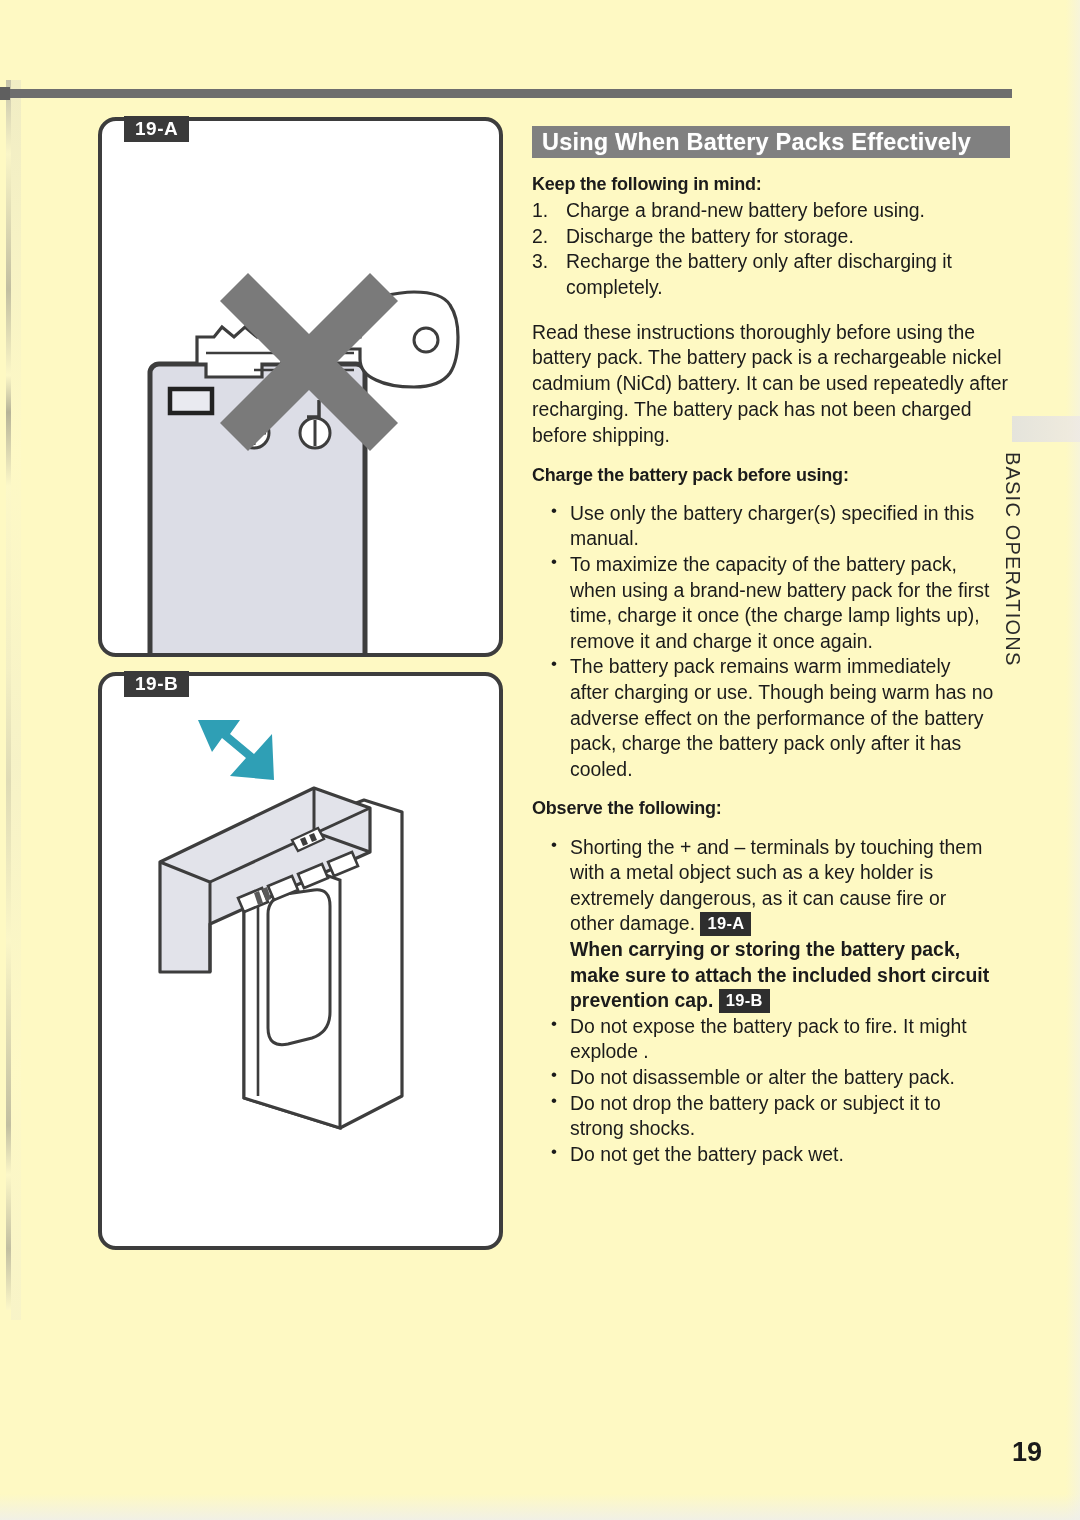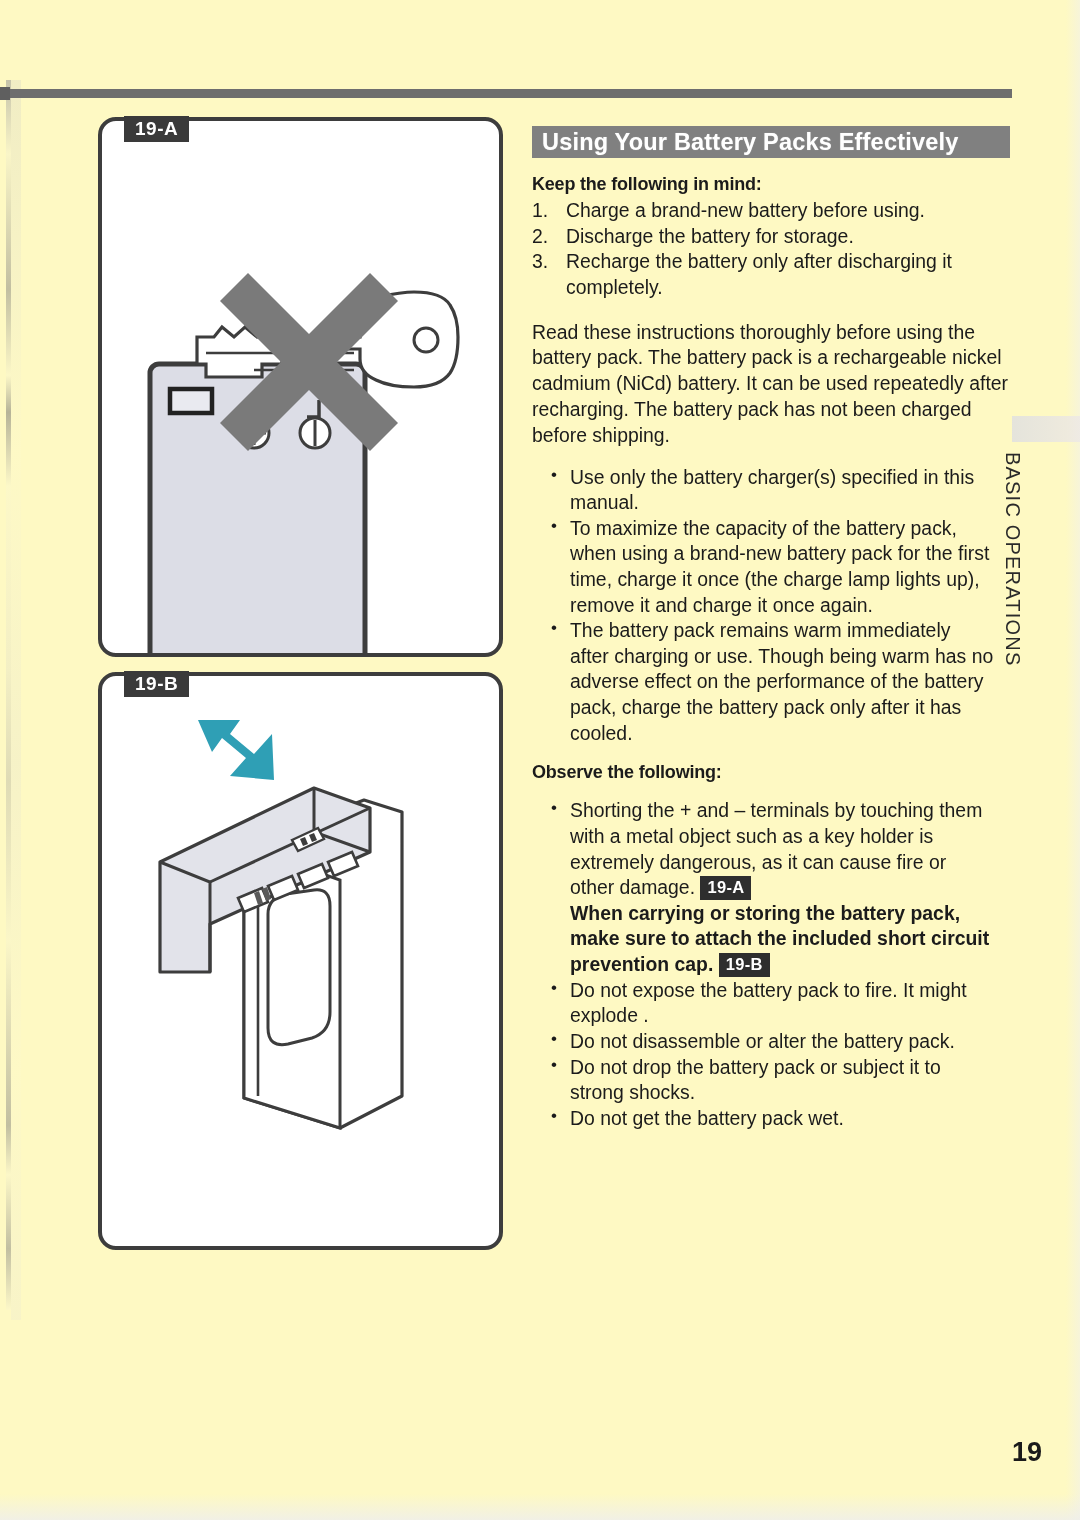--- a/index.html
+++ b/index.html
@@ -325,40 +325,41 @@
       <g fill="#3d3d3d">
         <polygon points="198,163 203,161 206,168 201,170"></polygon>
         <polygon points="207,159 212,157 215,164 210,166"></polygon>
       </g>
     </svg>
   </div>
   <div id="fig-b-tag" class="fig-tag">19-B</div>
 
   <div class="content">
 
-    <div class="section-bar">Using Your Battery Packs Effectively</div>
+    <div class="section-bar">Using When Battery Packs Effectively</div>
 
     <h2 class="sub">Keep the following in mind:</h2>
     <ol class="numlist">
       <li>
         <span class="num">1.</span>
         <span>Charge a brand-new battery before using.</span>
       </li>
       <li>
         <span class="num">2.</span>
         <span>Discharge the battery for storage.</span>
       </li>
       <li>
         <span class="num">3.</span>
         <span>Recharge the battery only after discharging it completely.</span>
       </li>
     </ol>
 
     <p class="para">Read these instructions thoroughly before using the battery pack. The battery pack is a rechargeable nickel cadmium (NiCd) battery. It can be used repeatedly after recharging. The battery pack has not been charged before shipping.</p>
 
+    <h2 class="sub">Charge the battery pack before using:</h2>
     <ul class="bullets">
       <li>Use only the battery charger(s) specified in this manual.</li>
       <li>To maximize the capacity of the battery pack, when using a brand-new battery pack for the first time, charge it once (the charge lamp lights up), remove it and charge it once again.</li>
       <li>The battery pack remains warm immediately after charging or use. Though being warm has no adverse effect on the performance of the battery pack, charge the battery pack only after it has cooled.</li>
     </ul>
 
     <h2 class="sub">Observe the following:</h2>
     <ul class="bullets">
       <li>
         <span>Shorting the + and – terminals by touching them with a metal object such as a key holder is extremely dangerous, as it can cause fire or other damage.</span>

